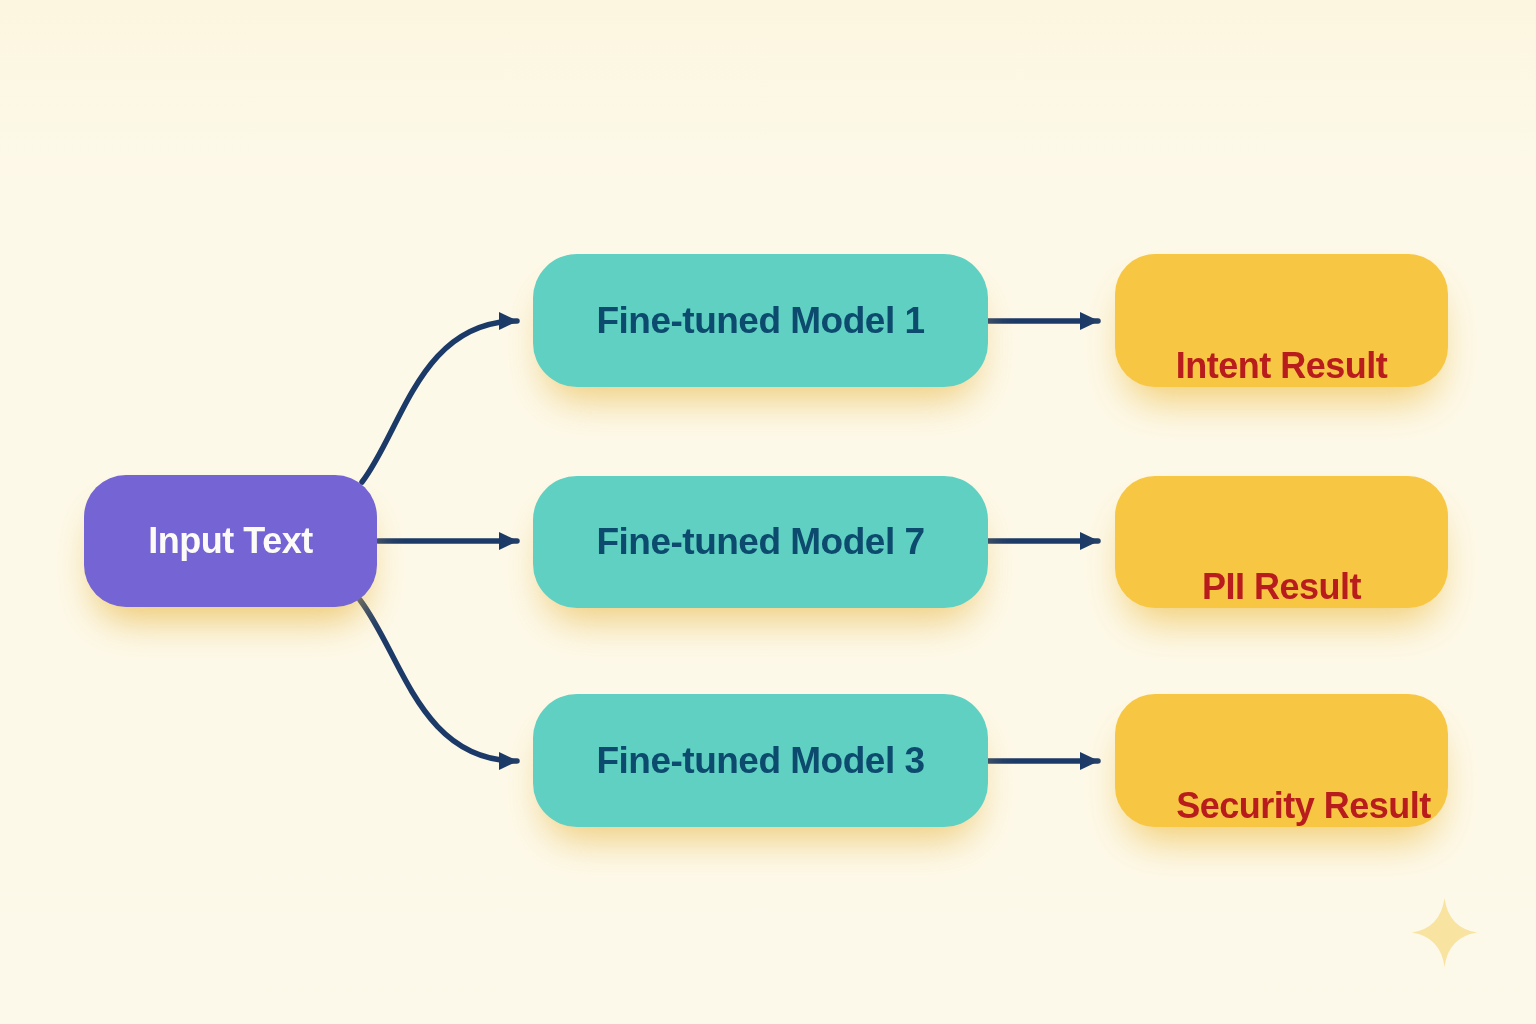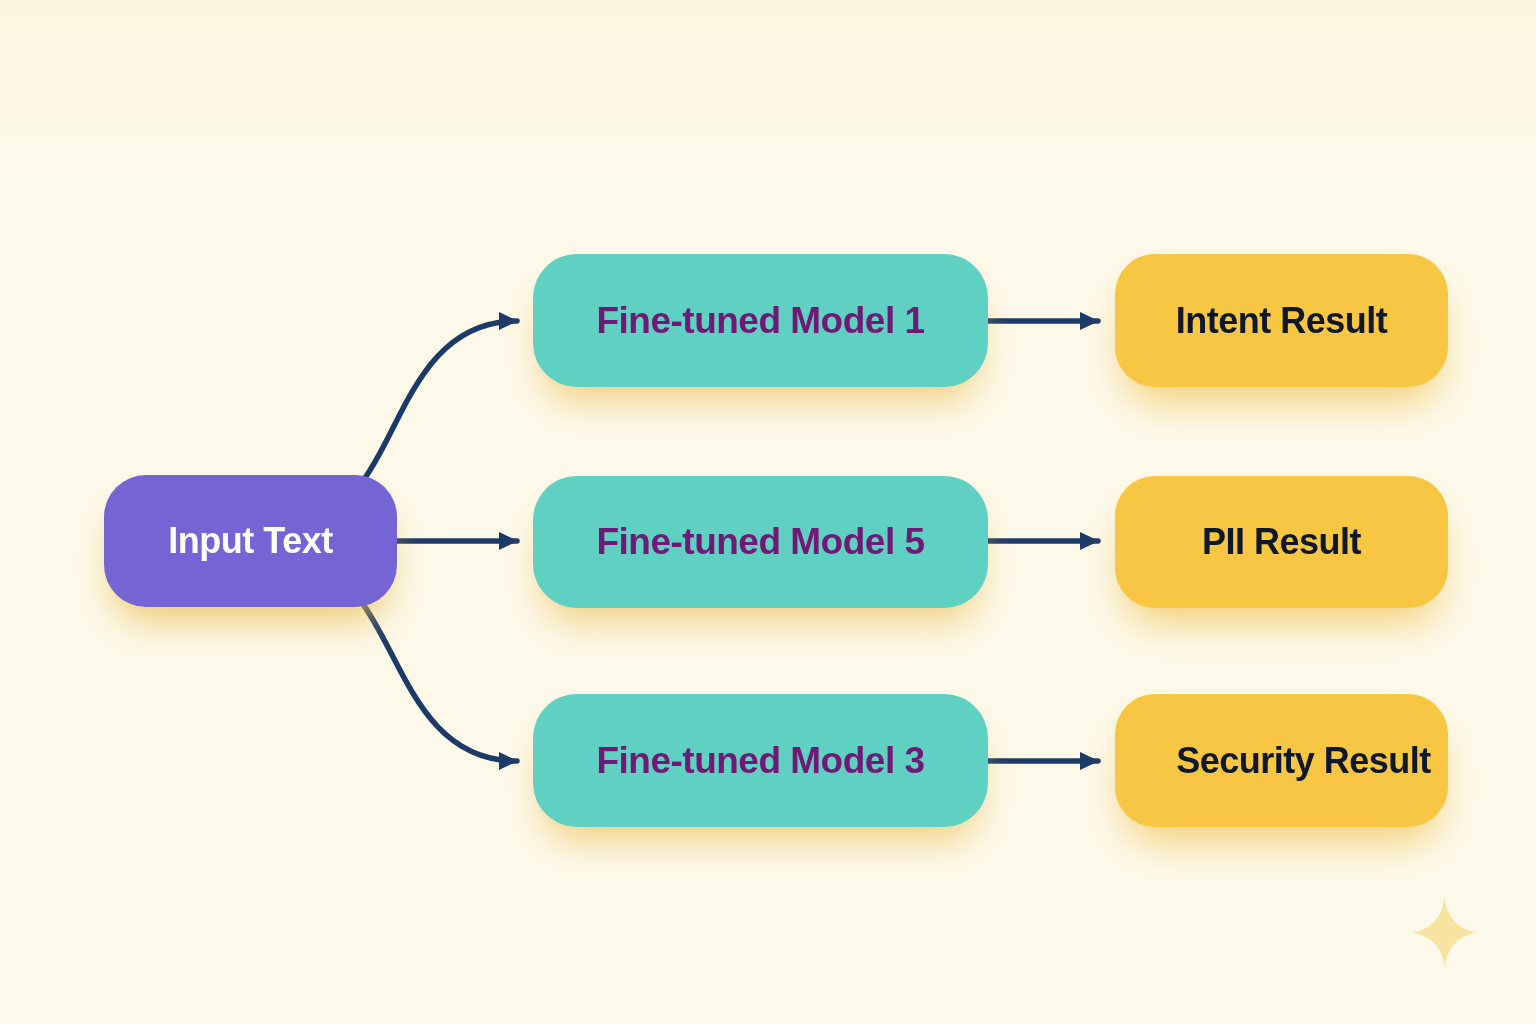--- a/index.html
+++ b/index.html
@@ -39,31 +39,32 @@
   }
   .node-input {
     background: #7464d4;
     color: #fcfbf7;
     font-size: 36px;
     border-radius: 42px;
     box-shadow: 0 24px 38px -12px rgba(234, 189, 85, 0.85);
   }
   .node-model {
     background: #5fd0c2;
-    color: #701a75;
+    color: #0c4a6e;
     font-size: 37px;
     border-radius: 44px;
     box-shadow: 0 24px 38px -12px rgba(234, 189, 85, 0.75);
   }
   .node-result {
     background: #f7c643;
-    color: #0f172a;
+    color: #b91c1c;
     font-size: 36px;
     border-radius: 40px;
     box-shadow: 0 24px 40px -12px rgba(240, 199, 95, 0.9);
+    align-items: flex-end;
   }
 </style>
 </head>
 <body>
 
 <div id="stage">
 
   <svg class="arrow-layer" viewBox="0 0 1536 1024" xmlns="http://www.w3.org/2000/svg">
     <defs>
       <marker id="ah" viewBox="0 0 19 18" refX="18" refY="9" markerWidth="19" markerHeight="18" markerUnits="userSpaceOnUse" orient="auto">
@@ -74,29 +75,29 @@
       <path d="M 362 482 C 402 430, 420 321, 517 321" marker-end="url(#ah)"></path>
       <path d="M 378 541 L 517 541" marker-end="url(#ah)"></path>
       <path d="M 360 600 C 402 655, 420 761, 517 761" marker-end="url(#ah)"></path>
       <path d="M 988 321 L 1098 321" marker-end="url(#ah)"></path>
       <path d="M 988 541 L 1098 541" marker-end="url(#ah)"></path>
       <path d="M 988 761 L 1098 761" marker-end="url(#ah)"></path>
     </g>
     <path transform="translate(1412, 898)" d="M32.5,0 Q36.5,30 65,34.5 Q36.5,39 32.5,69 Q28.5,39 0,34.5 Q28.5,30 32.5,0 Z" fill="#f8e3a0"></path>
   </svg>
 
-  <div class="node node-input" style="left:84px; top:475px; width:293px; height:132px;margin-left:20px;">
+  <div class="node node-input" style="left:84px; top:475px; width:293px; height:132px;">
     <span>Input Text</span>
   </div>
 
   <div class="node node-model" style="left:533px; top:254px; width:455px; height:133px;">
     <span>Fine-tuned Model 1</span>
   </div>
   <div class="node node-model" style="left:533px; top:476px; width:455px; height:132px;">
-    <span>Fine-tuned Model 5</span>
+    <span>Fine-tuned Model 7</span>
   </div>
   <div class="node node-model" style="left:533px; top:694px; width:455px; height:133px;align-items:center;">
     <span>Fine-tuned Model 3</span>
   </div>
 
   <div class="node node-result" style="left:1115px; top:254px; width:333px; height:133px;">
     <span>Intent Result</span>
   </div>
   <div class="node node-result" style="left:1115px; top:476px; width:333px; height:132px;">
     <span>PII Result</span>

